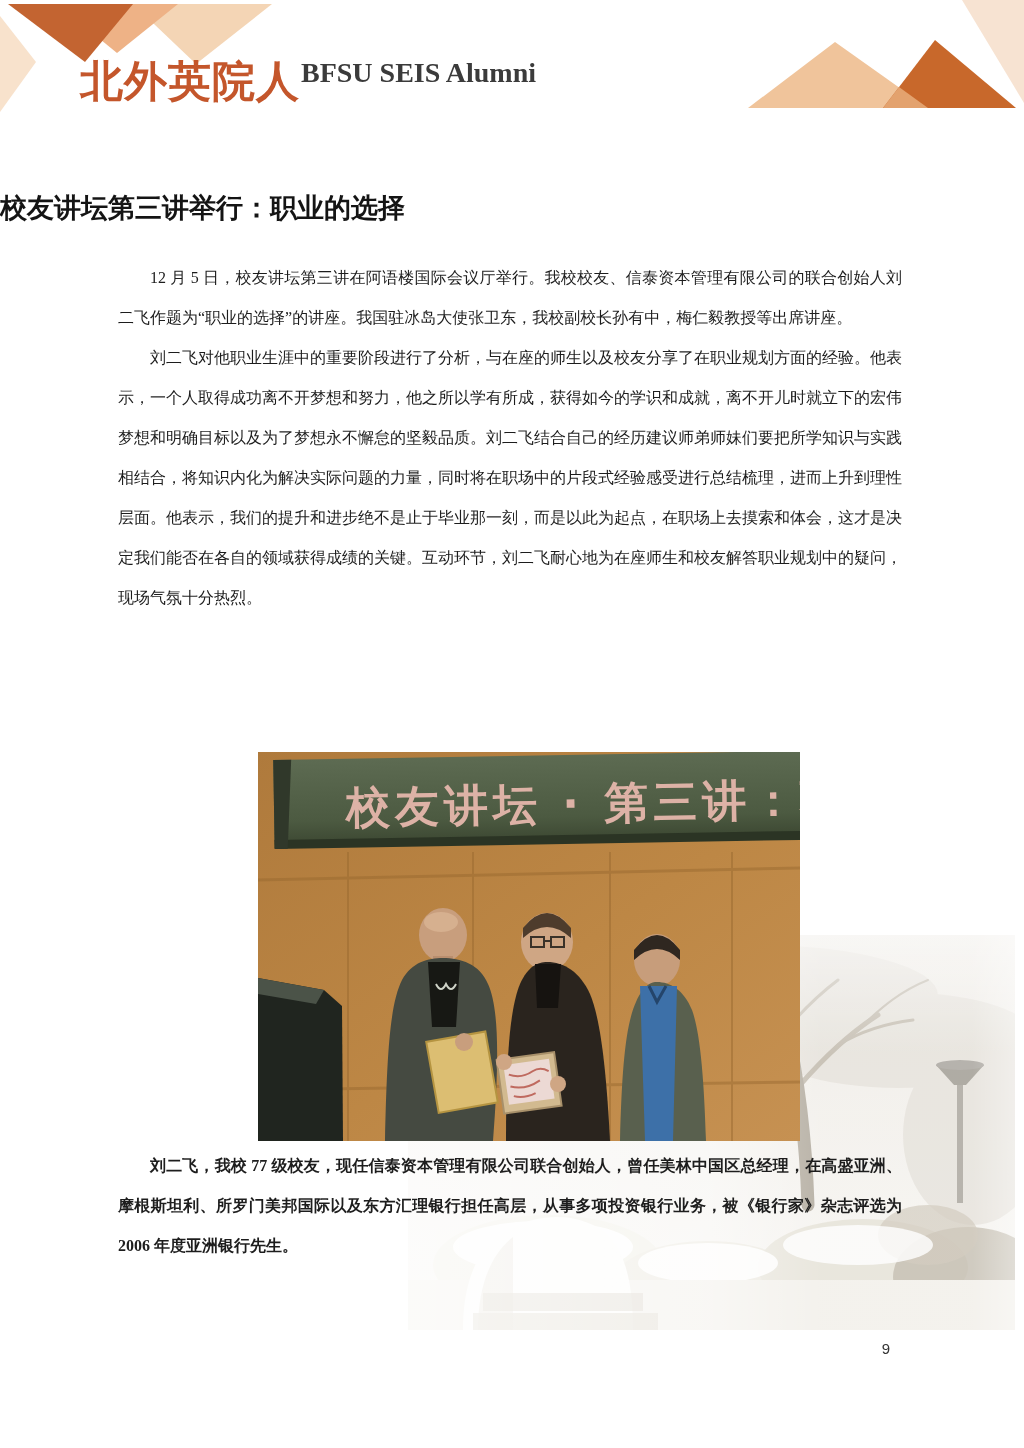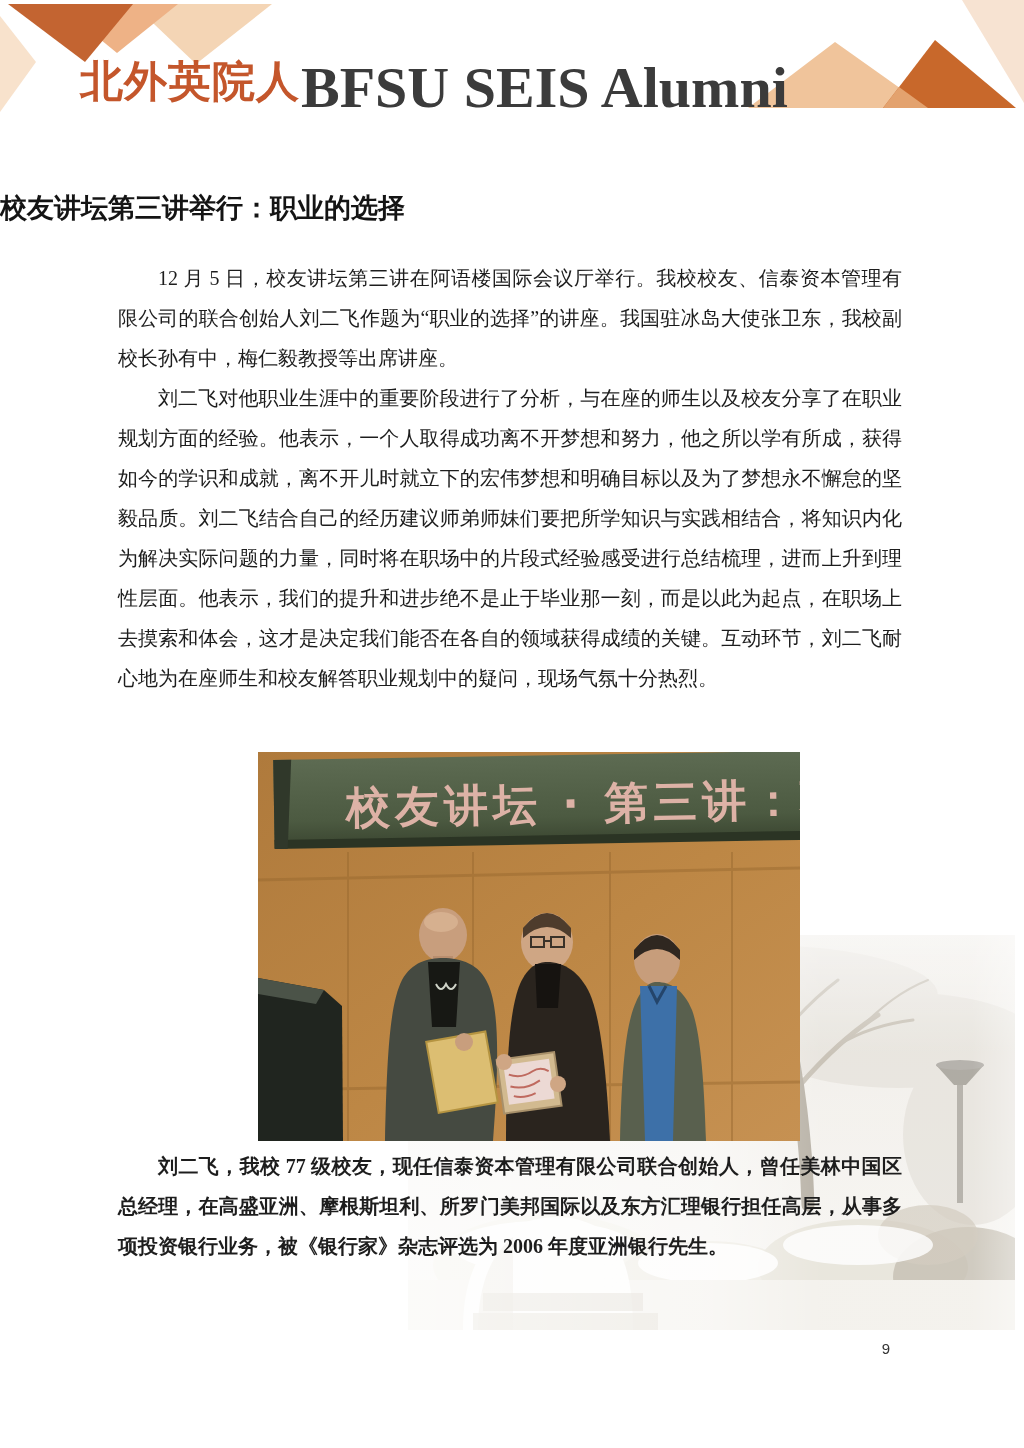--- a/index.html
+++ b/index.html
@@ -15,34 +15,34 @@
 
   .logo-cn {
     position:absolute; left:80px; top:60px;
     font-family:"DejaVu Sans","Liberation Sans",sans-serif;
     font-weight:bold; font-size:43px; line-height:1; letter-spacing:1px;
     color:#c4562b;
   }
   .logo-en {
     position:absolute; left:301px; top:59px;
     font-family:"Liberation Serif","DejaVu Serif",serif;
-    font-weight:bold; font-size:58px; line-height:1;
+    font-weight:bold; font-size:28px; line-height:1;
     color:#3b3b3b;
   }
 
   .article-title {
     position:absolute; left:0; top:190px; width:1024px; margin:0;
     text-align:left;
     font-family:"DejaVu Sans","Liberation Sans",sans-serif;
     font-weight:bold; font-size:27px; line-height:36px; color:#141414;
   }
 
   .body-block {
     position:absolute; left:118px; width:784px;
-    font-size:20px; line-height:40px; text-align:justify;
+    font-size:16px; line-height:40px; text-align:justify;
     color:#1d1d1d;
   }
   .body-block p { margin:0; text-indent:2em; }
   .block-main { top:258px; z-index:3; }
   .block-bottom { top:1146px; z-index:6;font-weight:bold; }
 
   .photo-snow {
     position:absolute; left:408px; top:935px; width:607px; height:395px;
     z-index:1; overflow:hidden;
   }

